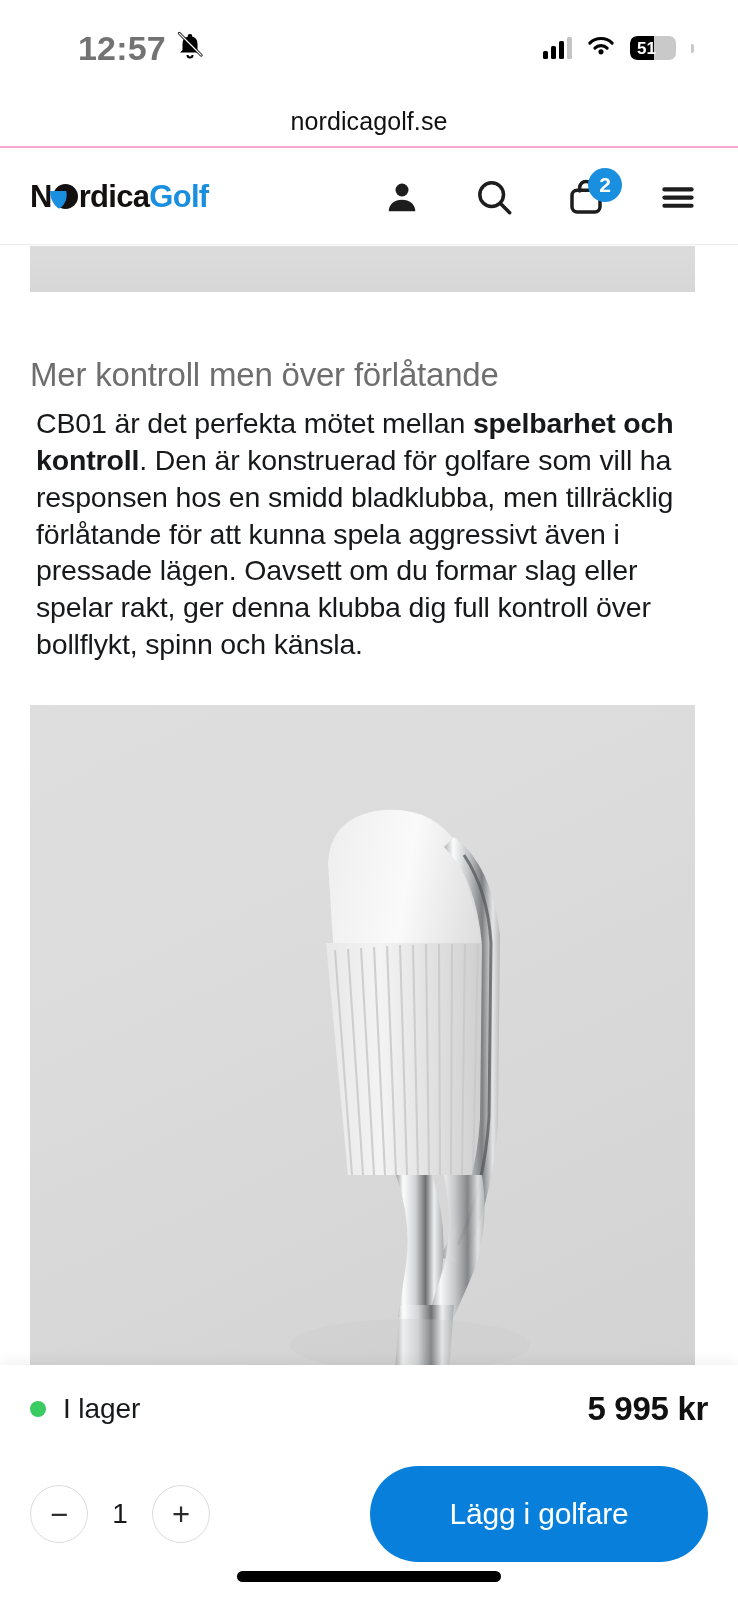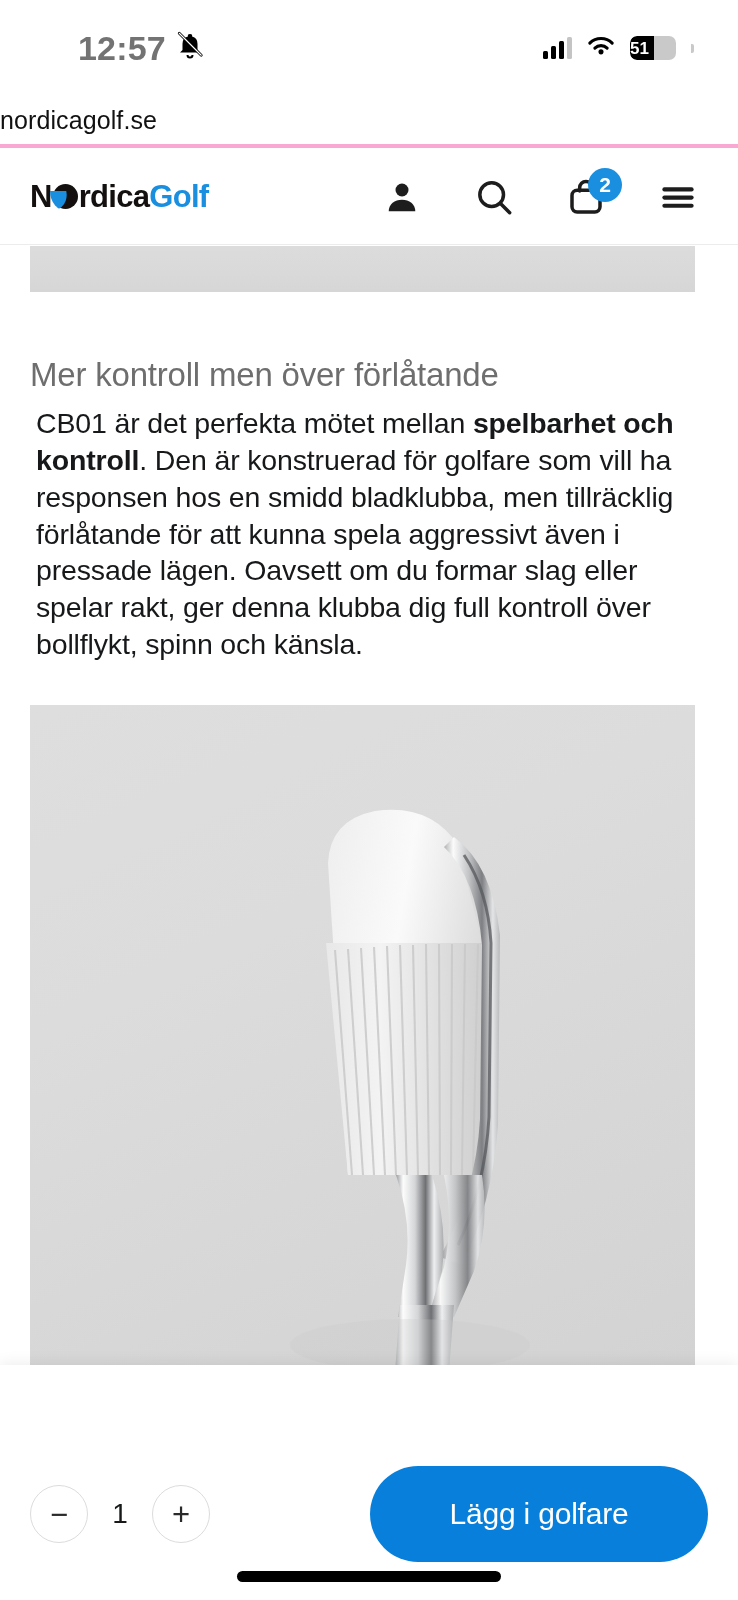--- a/index.html
+++ b/index.html
@@ -75,39 +75,41 @@
     width: 53%;
     background: #000;
     border-radius: 7px 0 0 7px;
   }
   .battery-label {
     position: relative;
     z-index: 2;
     font-size: 17px;
     font-weight: 700;
     color: #fff;
+    padding-left: 7px;
     line-height: 1;
   }
   .battery-cap {
     width: 3px;
     height: 9px;
     background: #c9c9c9;
     border-radius: 0 2px 2px 0;
     margin-left: 2px;
   }
 
   
   .url-bar {
     position: absolute;
     top: 96px; left: 0;
     width: 738px;
     height: 52px;
     display: flex;
     align-items: center;
-    border-bottom: 4px solid #f9a8d4;
+    justify-content: center;
+    border-bottom: 2px solid #f9a8d4;
     box-sizing: border-box;
   }
   .url-text {
     font-size: 25px;
     color: #111;
     letter-spacing: 0.1px;
   }
 
   
   .site-header {
@@ -522,20 +524,27 @@
       <path d="M364 672 L420 672 L414 758 L358 758 Z" fill="url(#ferruleG)"></path>
       <path d="M358 752 L414 752 L413 764 L359 764 Z" fill="#000" opacity="0.85"></path>
 
       <path d="M360 758 L412 758 L404 900 L354 900 Z" fill="url(#shaftG)"></path>
 
       <ellipse cx="380" cy="640" rx="120" ry="26" fill="#c9c9c9" opacity="0.28"></ellipse>
     </svg>
   </div>
 
   <div class="bottom-bar">
+    <div class="stock-row">
+      <div class="stock-left">
+        <span class="stock-dot"></span>
+        <span class="stock-label">I lager</span>
+      </div>
+      <div class="price">5 995 kr</div>
+    </div>
 
     <div class="cart-row">
       <div class="stepper">
         <button class="step-btn">
           <span>−</span>
         </button>
         <div class="qty-value">1</div>
         <button class="step-btn">
           <span>+</span>
         </button>

